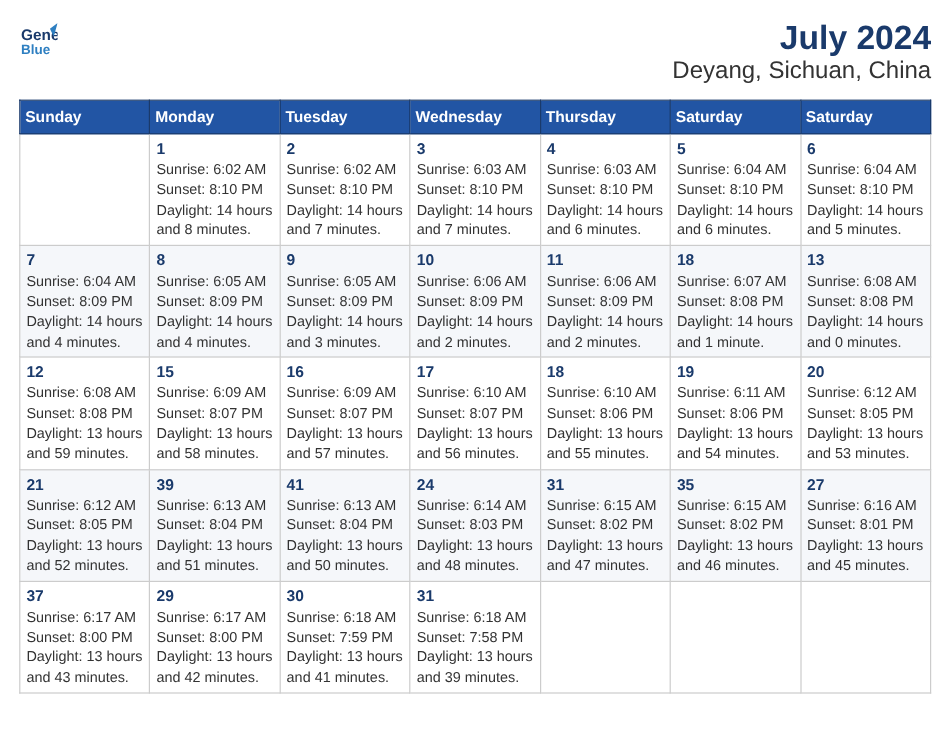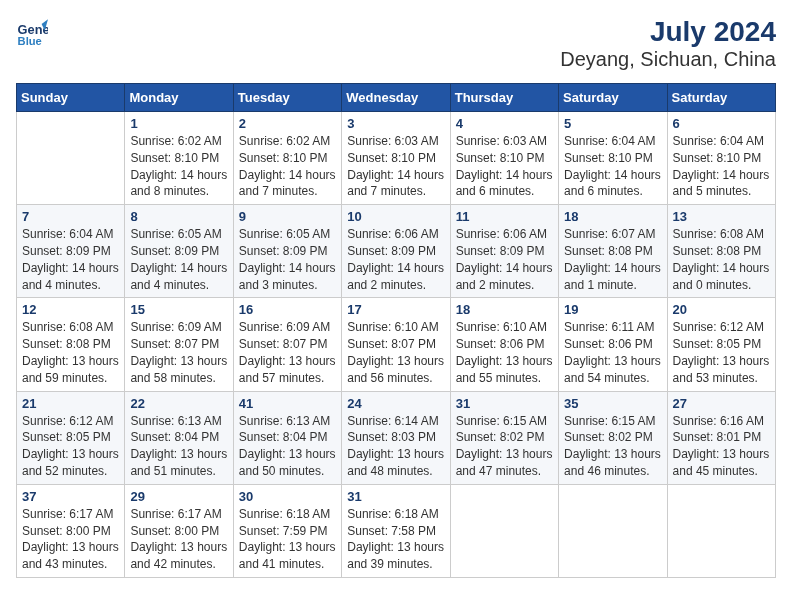--- a/index.html
+++ b/index.html
@@ -196,21 +196,21 @@
           <div class="day-number">20</div>
           <div class="day-info">Sunrise: 6:12 AM<br>Sunset: 8:05 PM<br>Daylight: 13 hours and 53 minutes.</div>
         </td>
       </tr>
       <tr>
         <td>
           <div class="day-number">21</div>
           <div class="day-info">Sunrise: 6:12 AM<br>Sunset: 8:05 PM<br>Daylight: 13 hours and 52 minutes.</div>
         </td>
         <td>
-          <div class="day-number">22</div>
+          <div class="day-number">39</div>
           <div class="day-info">Sunrise: 6:13 AM<br>Sunset: 8:04 PM<br>Daylight: 13 hours and 51 minutes.</div>
         </td>
         <td>
           <div class="day-number">41</div>
           <div class="day-info">Sunrise: 6:13 AM<br>Sunset: 8:04 PM<br>Daylight: 13 hours and 50 minutes.</div>
         </td>
         <td>
           <div class="day-number">24</div>
           <div class="day-info">Sunrise: 6:14 AM<br>Sunset: 8:03 PM<br>Daylight: 13 hours and 48 minutes.</div>
         </td>

